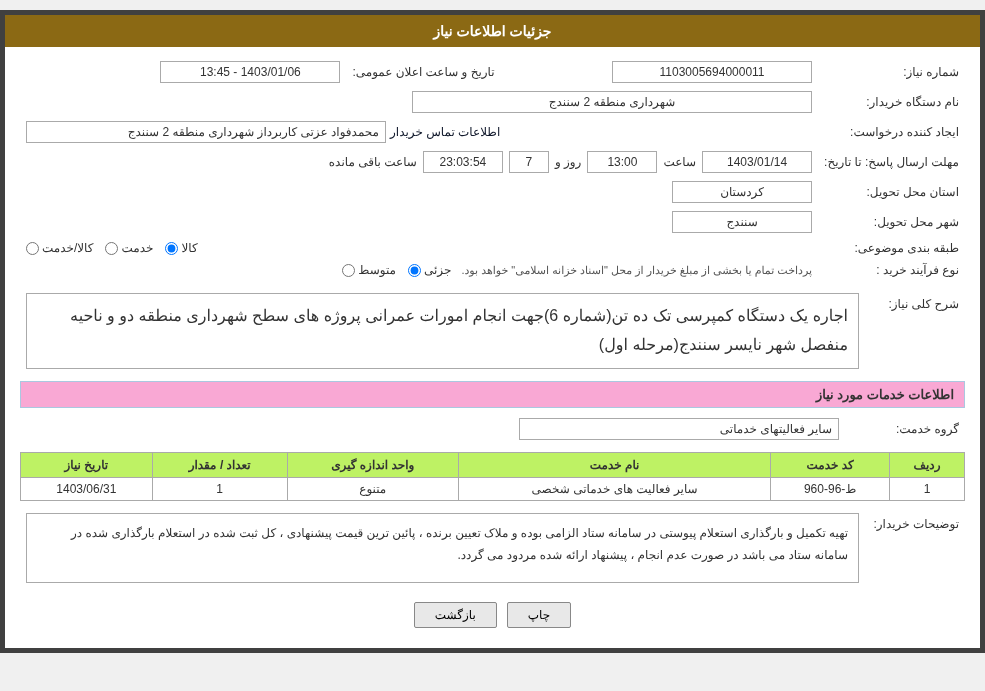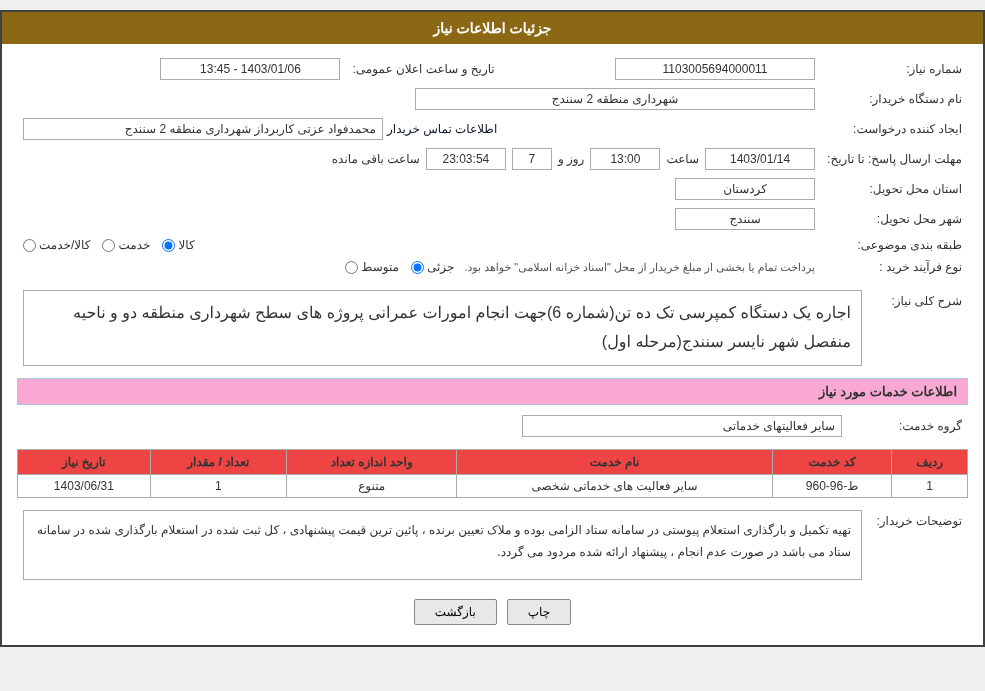--- a/index.html
+++ b/index.html
@@ -7,21 +7,21 @@
       font-family: Tahoma, Arial, sans-serif;
       background: #f0f0f0;
       direction: rtl;
       font-size: 12px;
       color: #333;
     }
     .page-wrapper {
       max-width: 985px;
       margin: 10px auto;
       background: #fff;
-      border: 2px solid #404040;
+      border: 5px solid #404040;
     }
     .header {
       background: #8B6914;
       color: #fff;
       text-align: center;
       padding: 8px 10px;
       font-size: 14px;
       font-weight: bold;
     }
     .content {
@@ -92,21 +92,21 @@
       line-height: 1.8;
       font-size: 16px;
       direction: rtl;
     }
     .service-table {
       width: 100%;
       border-collapse: collapse;
       margin: 6px 0;
     }
     .service-table th {
-      background: #ef4444;
+      background: #bef264;
       border: 1px solid #aaa;
       padding: 5px 8px;
       text-align: center;
       font-weight: bold;
     }
     .service-table td {
       border: 1px solid #aaa;
       padding: 4px 8px;
       text-align: center;
     }
@@ -293,21 +293,21 @@
       </tr>
     </tbody>
       </table>
 
     <table class="service-table">
       <thead>
         <tr>
           <th>ردیف</th>
           <th>کد خدمت</th>
           <th>نام خدمت</th>
-          <th>واحد اندازه تعداد</th>
+          <th>واحد اندازه گیری</th>
           <th>تعداد / مقدار</th>
           <th>تاریخ نیاز</th>
         </tr>
       </thead>
       <tbody>
         <tr>
           <td>1</td>
           <td>ط-96-960</td>
           <td>سایر فعالیت های خدماتی شخصی</td>
           <td>متنوع</td>

